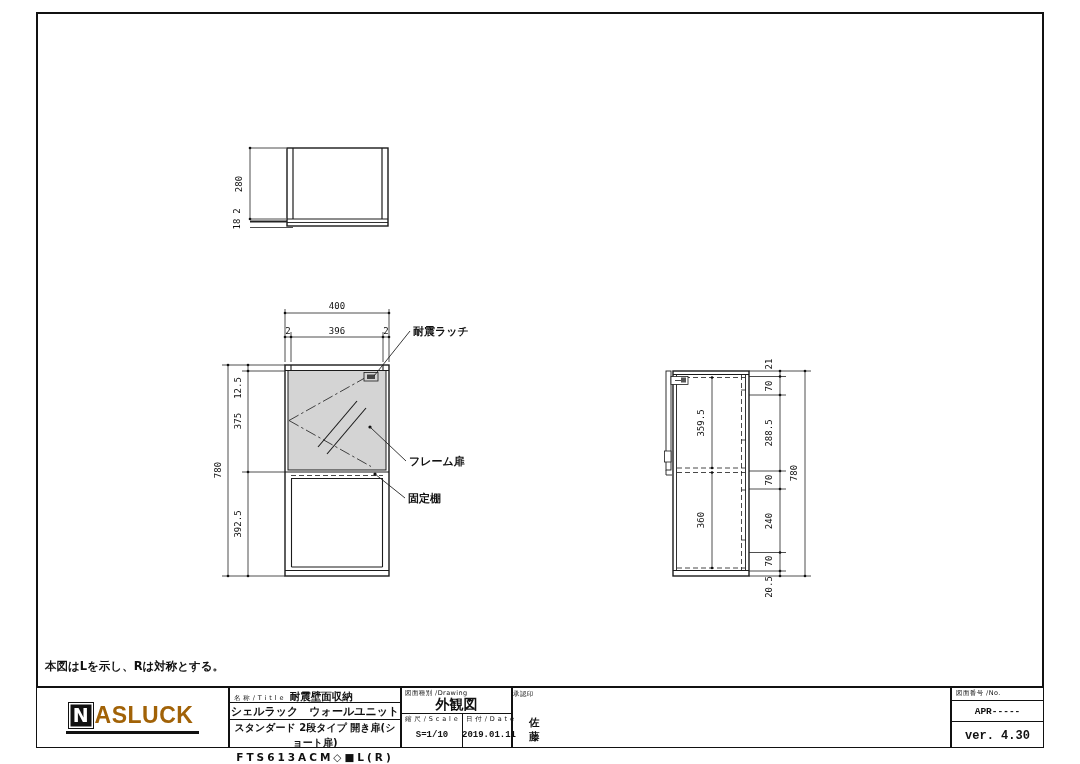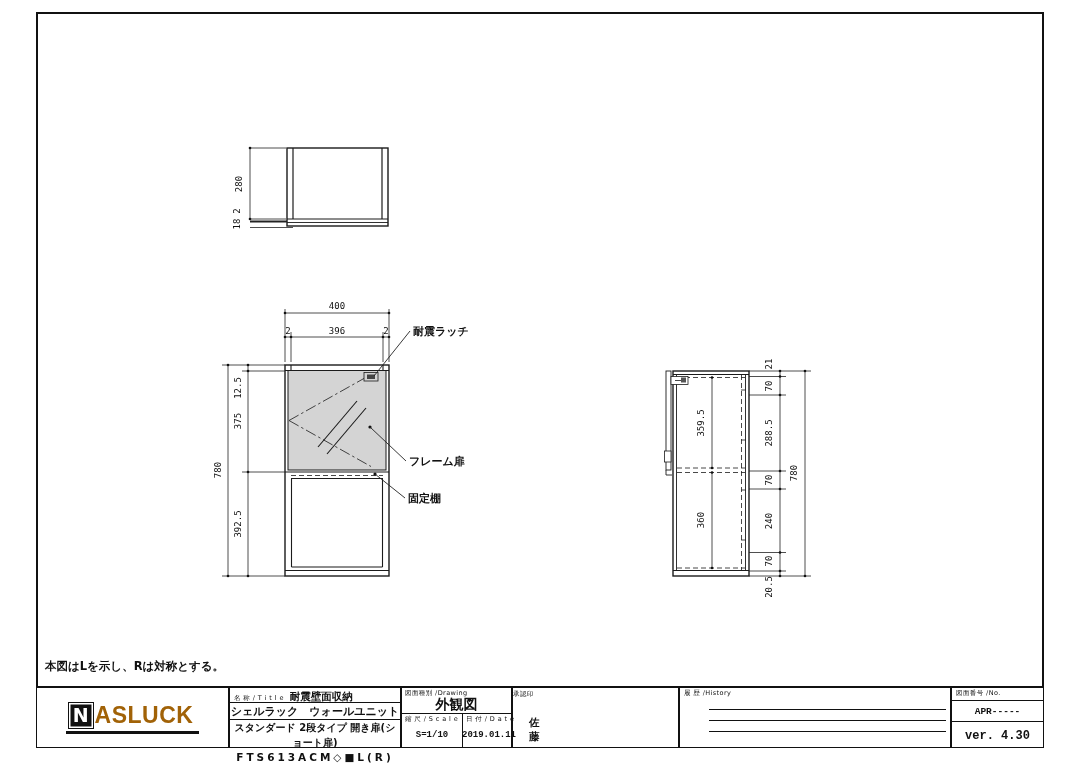--- a/index.html
+++ b/index.html
@@ -240,26 +240,20 @@
     <span class="abs tiny" style="left:64px;top:28px;">日 付 / D a t e</span>
     <div class="abs ctr bold mono" style="left:60px;width:51px;top:42px;font-size:9px;">2019.01.11</div>
   </div>
 
   <div class="tb-cell app-cell">
     <div class="abs ctr tiny" style="left:0;right:0;top:3px;">承認印</div>
     <div class="abs ctr bold" style="left:0;right:0;top:28px;font-size:10.5px;padding-left:16px;">佐藤</div>
   </div>
 
 
-  <div class="tb-cell his-cell">
-    <span class="abs tiny" style="left:4px;top:2px;">履 歴 /History</span>
-    <div class="hline" style="left:29px;width:237px;top:21px;"></div>
-    <div class="hline" style="left:29px;width:237px;top:32px;"></div>
-    <div class="hline" style="left:29px;width:237px;top:43px;"></div>
-  </div>
 
   <div class="tb-cell no-cell">
     <span class="abs tiny" style="left:4px;top:2px;">図面番号 /No.</span>
     <div class="hline" style="left:0;right:0;top:12px;"></div>
     <div class="abs ctr bold mono" style="left:0;right:0;top:18px;font-size:9.5px;">APR-----</div>
     <div class="hline" style="left:0;right:0;top:33px;"></div>
     <div class="abs ctr bold mono" style="left:0;right:0;top:41px;font-size:12px;">ver. 4.30</div>
   </div>
 </div>
 

